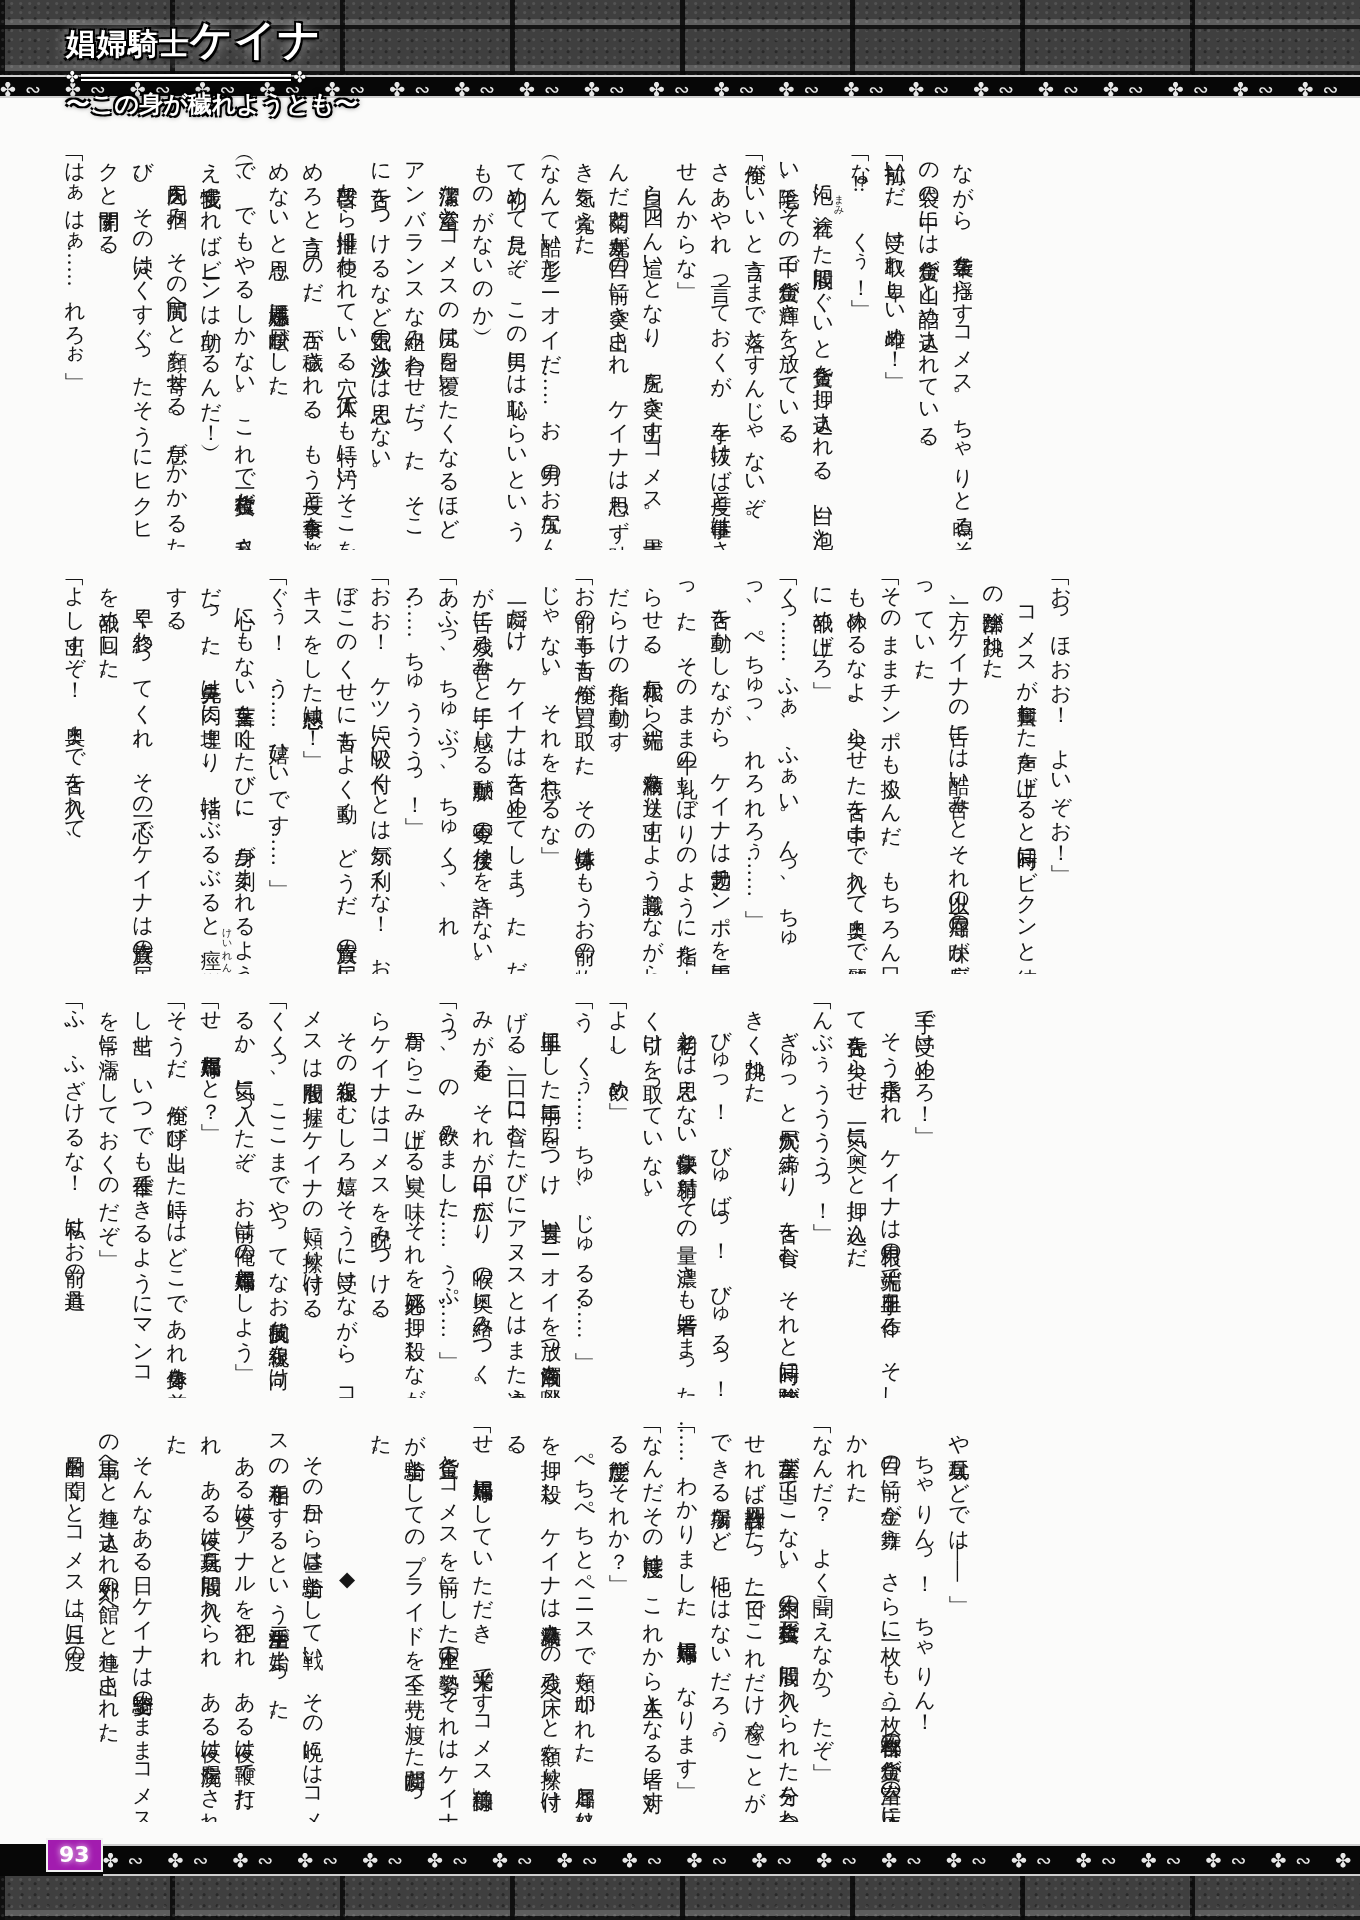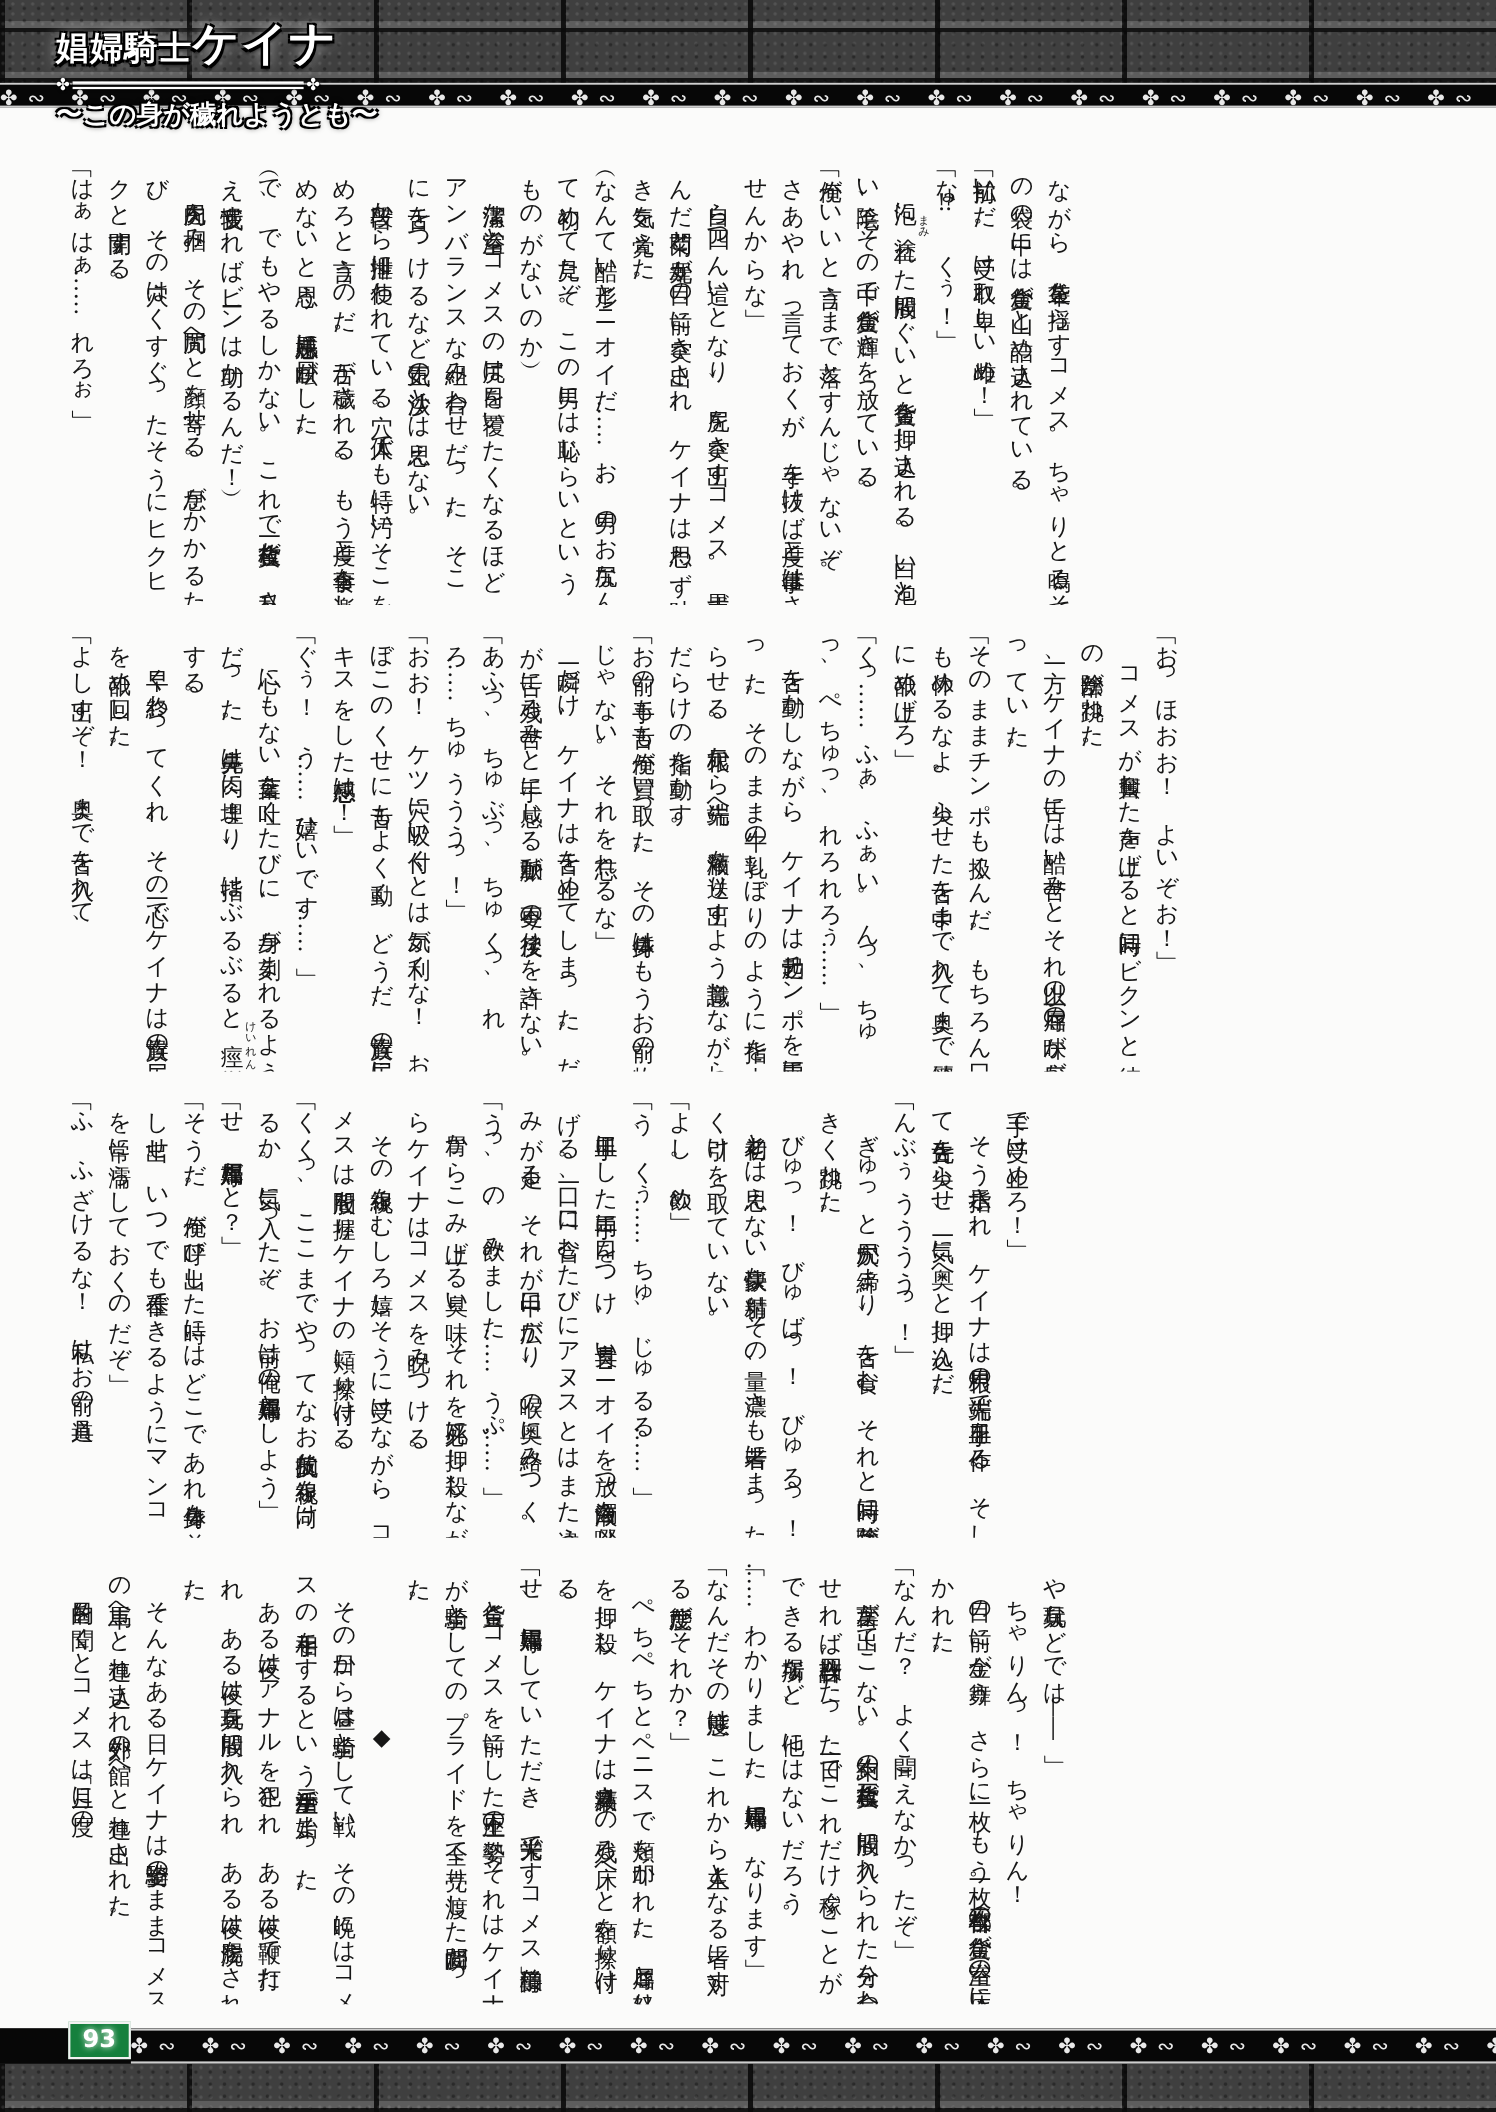--- a/index.html
+++ b/index.html
@@ -13,21 +13,21 @@
     background-image:
       radial-gradient(circle at 30% 40%, rgba(255,255,255,0.10) 1px, transparent 2px),
       radial-gradient(circle at 70% 70%, rgba(0,0,0,0.35) 1px, transparent 2px),
       repeating-linear-gradient(90deg, rgba(10,10,10,0.9) 0 5px, transparent 5px 170px),
       repeating-linear-gradient(0deg, #141414 0 4px, #5d5d5d 4px 10px, #3f3f3f 10px 46px);
     background-size: 9px 9px, 13px 11px, 340px 46px, auto;
   }
 
   
   .masthead { position:relative; height:96px; z-index:1; }
-  .title-block { position:absolute; left:51px; top:12px; width:240px; text-align:left; z-index:3; }
+  .title-block { position:absolute; left:66px; top:12px; width:240px; text-align:left; z-index:3; }
   .title { font-family:"DejaVu Sans", sans-serif; font-weight:bold; color:#fff; white-space:nowrap;
            text-shadow:-2px -2px 0 #000, 2px -2px 0 #000, -2px 2px 0 #000, 2px 2px 0 #000,
                        0 3px 4px #000, 0 0 14px rgba(255,255,255,0.9); letter-spacing:1px; }
   .title .t-prefix { font-size:30px; }
   .title .t-name   { font-size:42px; }
   .divider { display:flex; align-items:center; margin:2px 0 0 0; }
   .div-glyph { color:#fff; font-size:15px; line-height:15px;
                text-shadow:0 0 3px #000, 1px 1px 0 #000; font-family:"DejaVu Sans", sans-serif; }
   .div-line { flex:1; height:7px; border-top:2px solid #fff; border-bottom:2px solid #fff;
               box-shadow:0 0 3px #000; margin:0 2px; }
@@ -46,22 +46,22 @@
   
   .content { flex:1; background:#fbfbfa; padding:50px 152px 0 58px; }
   .band { writing-mode:vertical-rl; height:402px; margin-bottom:22px; color:#161616;
           font-size:21px; line-height:34px; overflow:hidden; }
   .band p { margin:0; }
   .band p.indent { text-indent:1em; }
   .band p.center { text-indent:7em; }
   ruby rt { font-size:10px; letter-spacing:0; }
 
   
-  .page-number { position:relative; z-index:2; align-self:flex-start; margin:-6px 0 0 62px;
-                 background:#15803d; border:2px solid #f2f2f2; color:#fff;
+  .page-number { position:relative; z-index:2; align-self:flex-start; margin:-6px 0 0 46px;
+                 background:#a21caf; border:2px solid #f2f2f2; color:#fff;
                  font-family:"DejaVu Sans", sans-serif; font-weight:bold; font-size:22px;
                  line-height:30px; padding:0 11px; text-shadow:0 0 6px rgba(255,255,255,0.9); }
   .footer-brick { height:44px; }
 </style>
 </head>
 <body>
 
 <div class="page">
 
   <header class="masthead brick">

